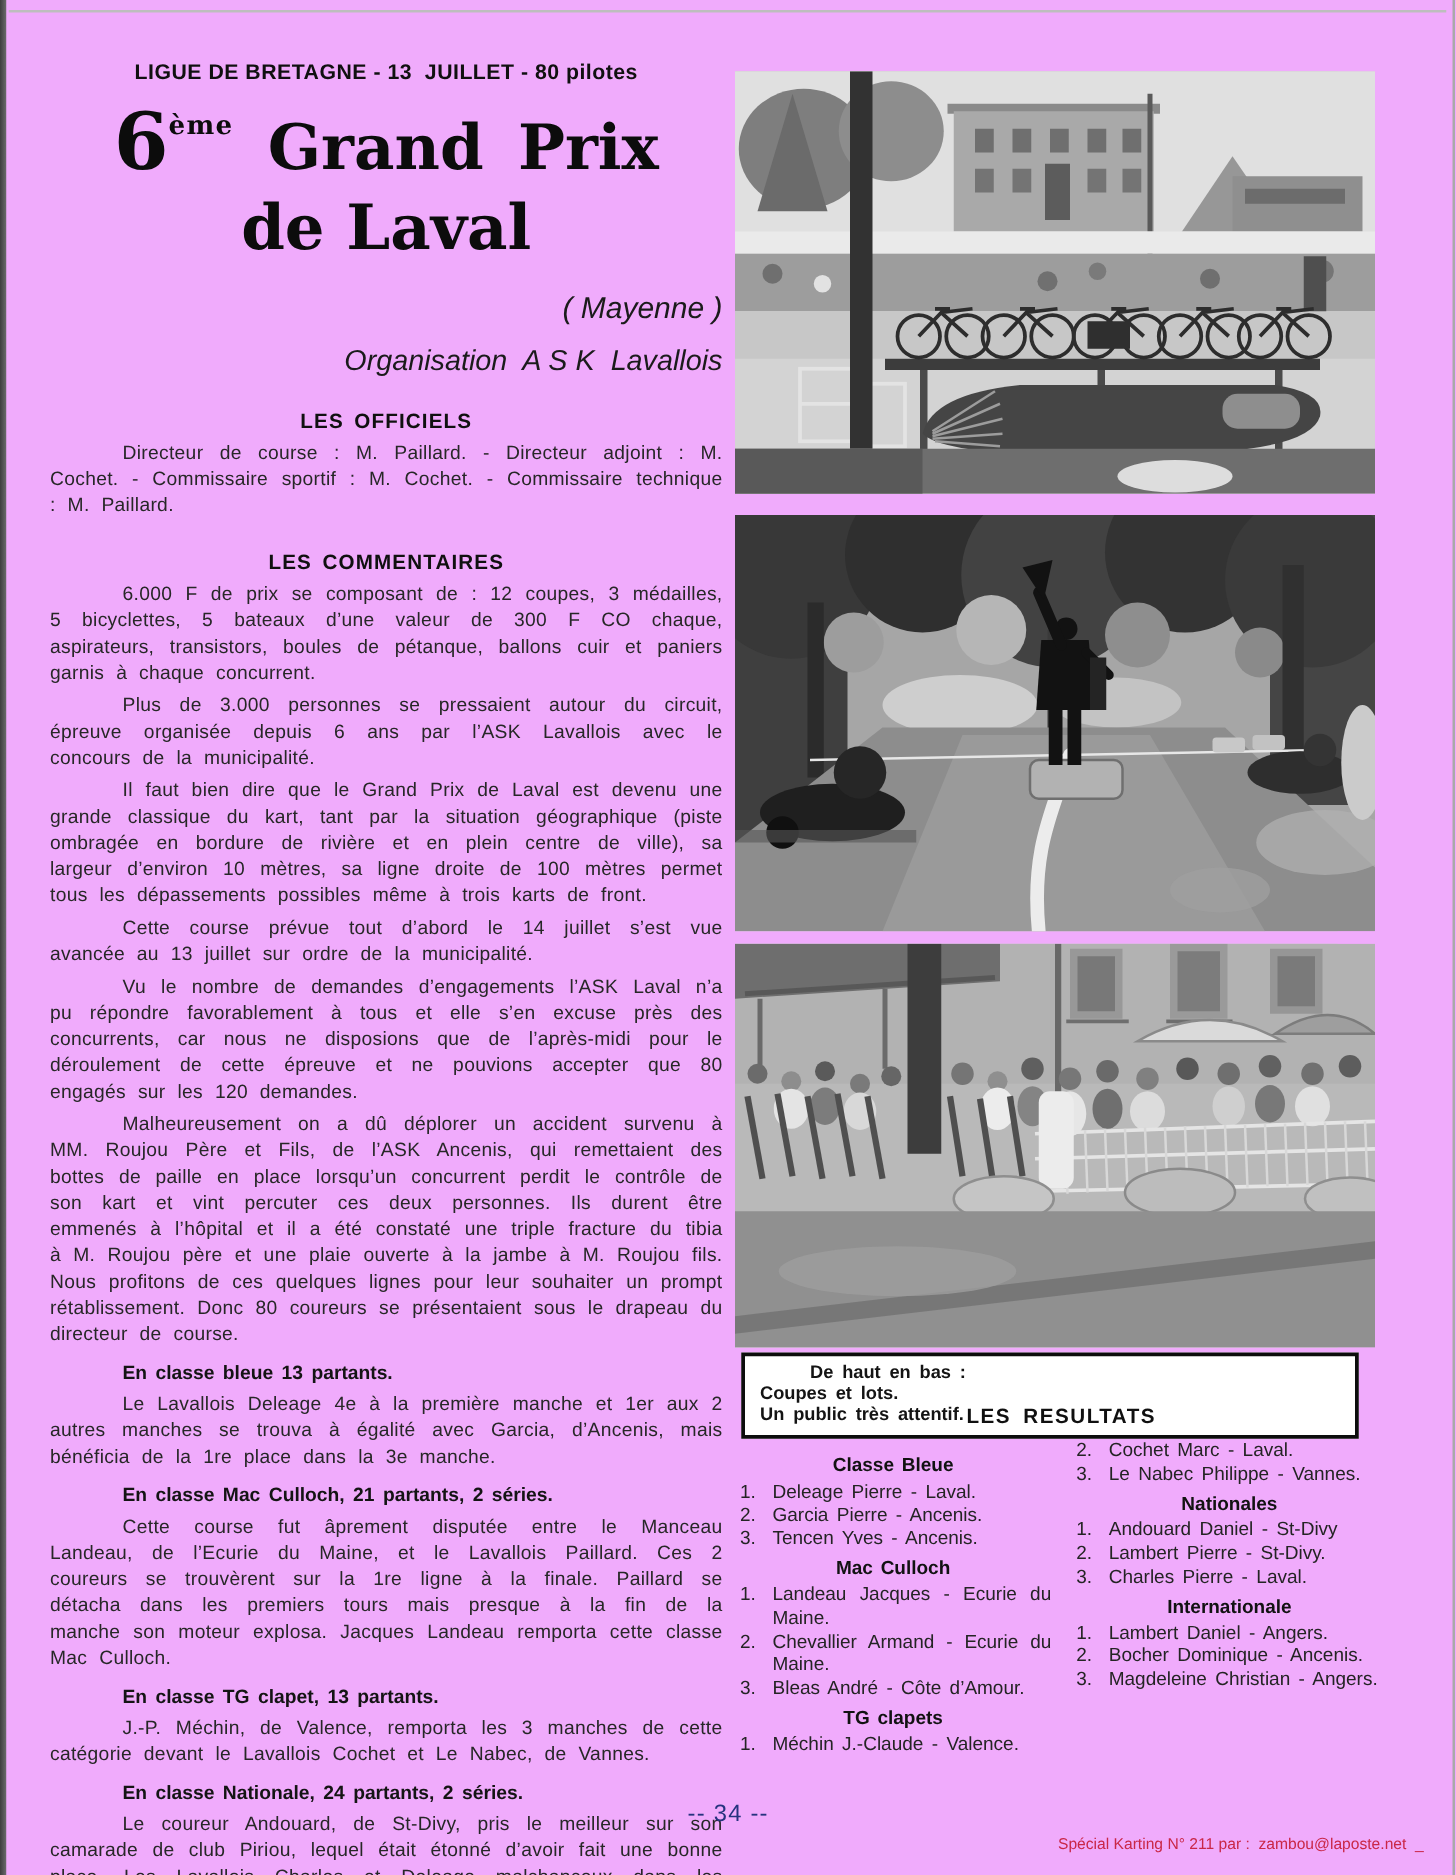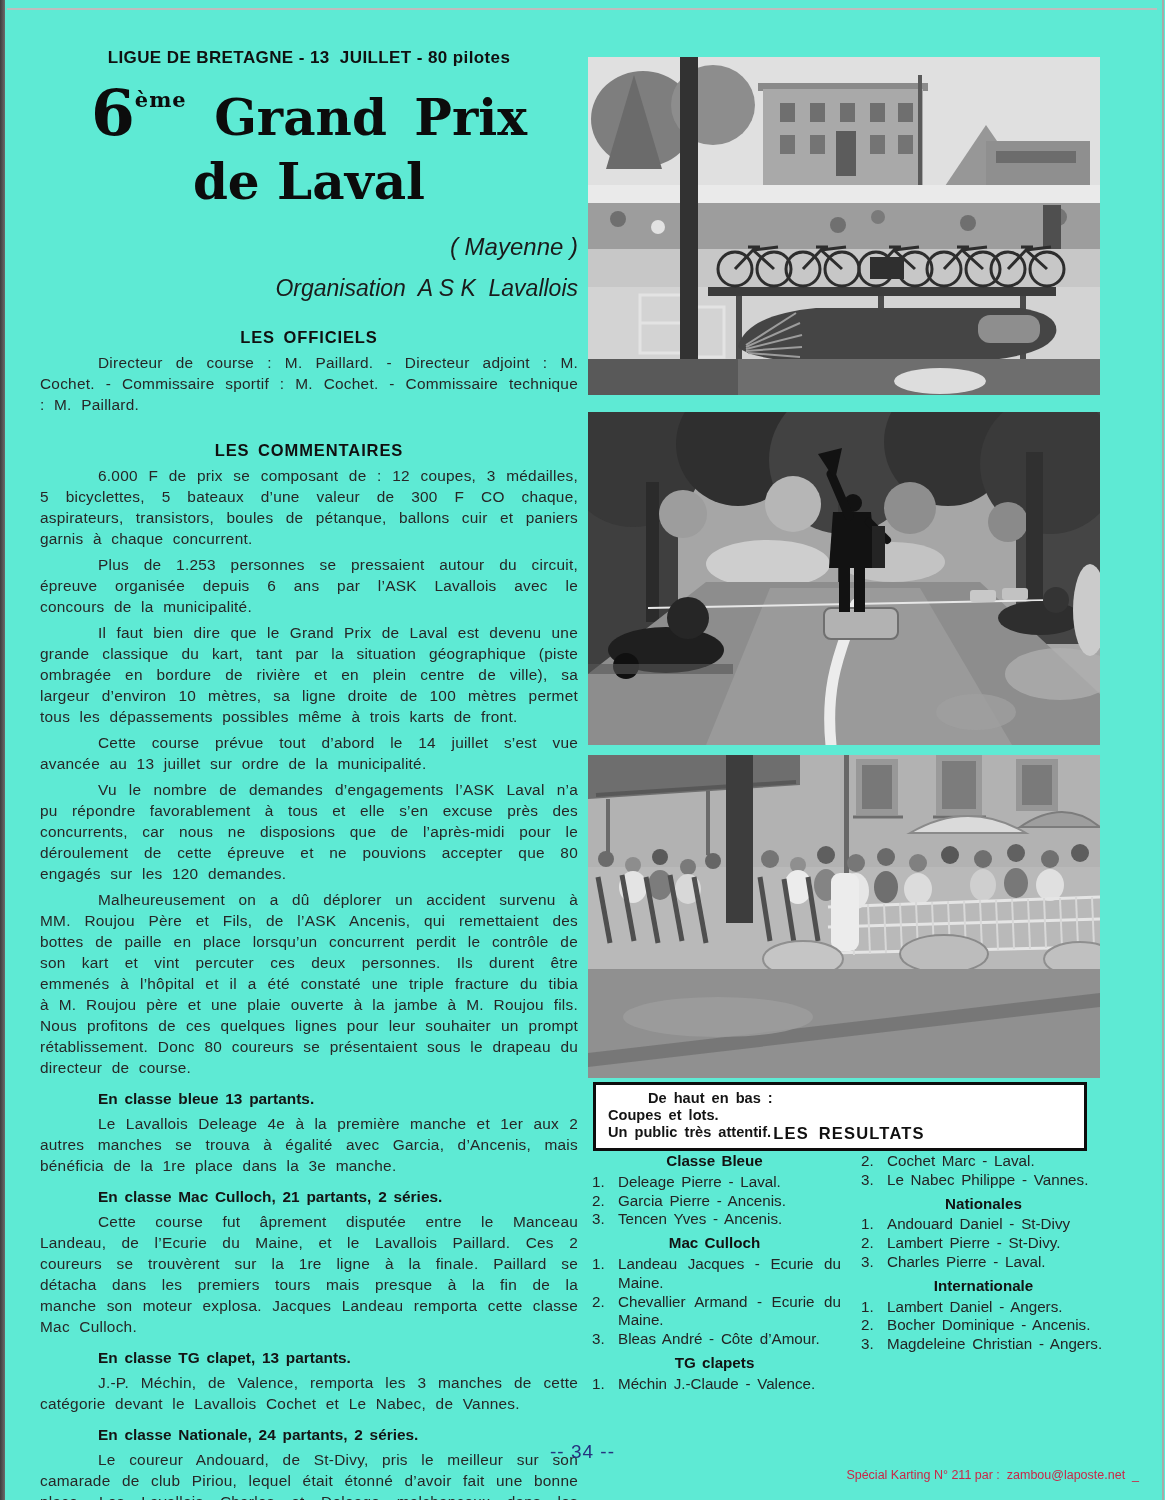--- a/index.html
+++ b/index.html
@@ -1,17 +1,17 @@
 <!DOCTYPE html>
 <html lang="fr"><head>
 <meta charset="utf-8">
 <style>
   html,body{margin:0;padding:0;background:#ffffff;}
   .page{
-    position:relative;width:1165px;height:1500px;background:#5eead4;
+    position:relative;width:1165px;height:1500px;background:#f0abfc;
     font-family:"Liberation Sans",sans-serif;color:#222;overflow:hidden;
   }
   
   .edge-left{position:absolute;left:0;top:0;width:5px;height:1500px;background:linear-gradient(to right,#3e3e3e,#6b6b6b);}
   .edge-top{position:absolute;left:7px;top:8px;width:1150px;height:2px;background:#bdbdbd;}
   .edge-right{position:absolute;right:1px;top:0;width:2px;height:1500px;background:#a9a9a9;}
 
   
   .col-left{position:absolute;left:40px;top:48px;width:538px;}
   .masthead{text-align:center;font-weight:bold;font-size:17px;letter-spacing:.4px;color:#101010;white-space:pre;}
@@ -37,21 +37,21 @@
                padding:5px 10px 7px 12px;font-weight:bold;font-size:14.6px;line-height:17px;
                word-spacing:3px;color:#141414;background:#fff;}
   .caption-line.first{text-indent:40px;}
 
   
   .results{position:absolute;left:588px;top:1124px;width:522px;}
   .res-head{text-align:center;font-weight:bold;font-size:16.5px;letter-spacing:1.2px;word-spacing:4px;color:#101010;}
   .res-cols{display:flex;gap:16px;margin-top:9px;}
   .res-col{width:253px;font-size:15.2px;line-height:18.8px;color:#242424;}
   .res-cat{text-align:center;font-weight:bold;margin:5px 0 2px 0;word-spacing:2px;color:#121212;}
-  .res-col > .res-cat:first-child{margin-top:0;}
+  .res-col > .res-cat:first-child{margin-top:12px;}
   .res-item{position:relative;padding-left:30px;text-align:justify;word-spacing:2.5px;}
   .res-item .num{position:absolute;left:4px;}
 
   
   .page-num{position:absolute;left:0;width:1165px;top:1441px;text-align:center;
             font-weight:normal;font-size:19px;letter-spacing:1px;color:#26337f;}
   .footer-credit{position:absolute;right:26px;top:1468px;font-size:12.5px;color:#c92747;white-space:pre;}
 </style>
 </head>
 <body>
@@ -68,21 +68,21 @@
     <div class="title-line2">de Laval</div>
 
     <div class="sub-mayenne">( Mayenne )</div>
     <div class="sub-orga">Organisation  A S K  Lavallois</div>
 
     <div class="sec-head">LES OFFICIELS</div>
     <p class="body-par">Directeur de course : M. Paillard. - Directeur adjoint : M. Cochet. - Commissaire sportif : M. Cochet. - Commissaire technique : M. Paillard.</p>
 
     <div class="sec-head">LES COMMENTAIRES</div>
     <p class="body-par">6.000 F de prix se composant de : 12 coupes, 3 médailles, 5 bicyclettes, 5 bateaux d’une valeur de 300 F CO chaque, aspirateurs, transistors, boules de pétanque, ballons cuir et paniers garnis à chaque concurrent.</p>
-    <p class="body-par">Plus de 1.253 personnes se pressaient autour du circuit, épreuve organisée depuis 6 ans par l’ASK Lavallois avec le concours de la municipalité.</p>
+    <p class="body-par">Plus de 3.000 personnes se pressaient autour du circuit, épreuve organisée depuis 6 ans par l’ASK Lavallois avec le concours de la municipalité.</p>
     <p class="body-par">Il faut bien dire que le Grand Prix de Laval est devenu une grande classique du kart, tant par la situation géographique (piste ombragée en bordure de rivière et en plein centre de ville), sa largeur d’environ 10 mètres, sa ligne droite de 100 mètres permet tous les dépassements possibles même à trois karts de front.</p>
     <p class="body-par">Cette course prévue tout d’abord le 14 juillet s’est vue avancée au 13 juillet sur ordre de la municipalité.</p>
     <p class="body-par">Vu le nombre de demandes d’engagements l’ASK Laval n’a pu répondre favorablement à tous et elle s’en excuse près des concurrents, car nous ne disposions que de l’après-midi pour le déroulement de cette épreuve et ne pouvions accepter que 80 engagés sur les 120 demandes.</p>
     <p class="body-par">Malheureusement on a dû déplorer un accident survenu à MM. Roujou Père et Fils, de l’ASK Ancenis, qui remettaient des bottes de paille en place lorsqu’un concurrent perdit le contrôle de son kart et vint percuter ces deux personnes. Ils durent être emmenés à l’hôpital et il a été constaté une triple fracture du tibia à M. Roujou père et une plaie ouverte à la jambe à M. Roujou fils. Nous profitons de ces quelques lignes pour leur souhaiter un prompt rétablissement. Donc 80 coureurs se présentaient sous le drapeau du directeur de course.</p>
 
     <div class="class-head">En classe bleue 13 partants.</div>
     <p class="body-par">Le Lavallois Deleage 4e à la première manche et 1er aux 2 autres manches se trouva à égalité avec Garcia, d’Ancenis, mais bénéficia de la 1re place dans la 3e manche.</p>
 
     <div class="class-head">En classe Mac Culloch, 21 partants, 2 séries.</div>
     <p class="body-par">Cette course fut âprement disputée entre le Manceau Landeau, de l’Ecurie du Maine, et le Lavallois Paillard. Ces 2 coureurs se trouvèrent sur la 1re ligne à la finale. Paillard se détacha dans les premiers tours mais presque à la fin de la manche son moteur explosa. Jacques Landeau remporta cette classe Mac Culloch.</p>

